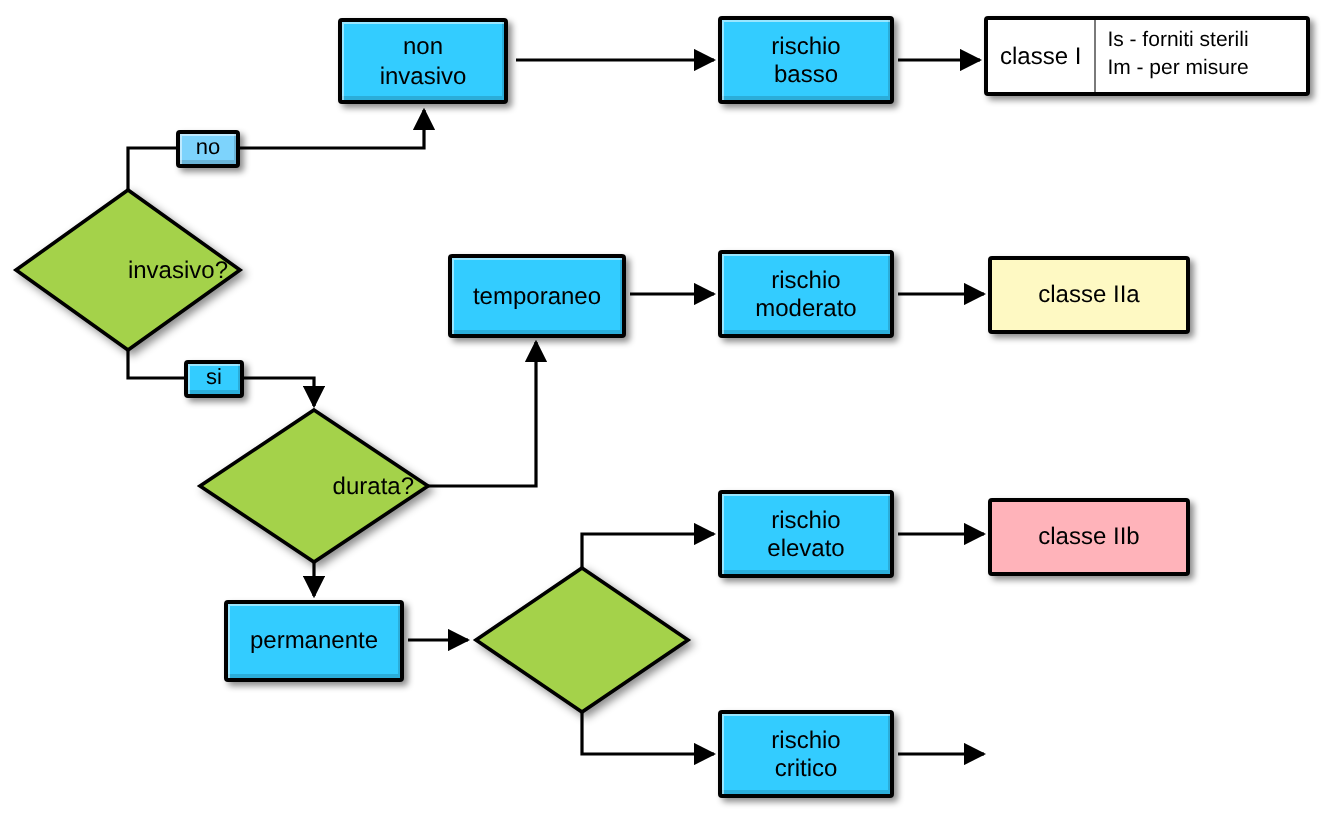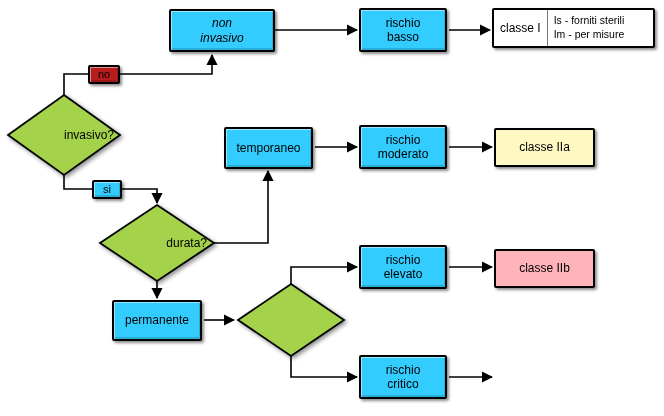--- a/index.html
+++ b/index.html
@@ -57,24 +57,24 @@
     <polyline points="449,377 492,377" marker-end="url(#arrowhead)"></polyline>
 
     <polygon class="diamond" points="64,95 120,135 64,175 8,135" fill="#A4D24A"></polygon>
     <polygon class="diamond" points="157,205 214,243 157,281 100,243" fill="#A4D24A"></polygon>
     <polygon class="diamond" points="291,284 344,320 291,356 238,320" fill="#A4D24A"></polygon>
   </svg>
 
   <div class="decision-label" style="left:14px; top:128px;">invasivo?</div>
   <div class="decision-label" style="left:107px; top:236px;">durata?</div>
 
-  <div class="node process tag" style="left: 88px; top: 65px; width: 32px; height: 19px; background-color: #b91c1c;">no</div>
+  <div class="node process tag" style="left: 88px; top: 65px; width: 32px; height: 19px; background-color: #7dd3fc;">no</div>
   <div class="node process tag" style="left: 92px; top: 180px; width: 30px; height: 19px; background-color: rgb(51, 204, 255);">si</div>
 
-  <div class="node process" style="left: 169px; top: 9px; width: 106px; height: 43px; background-color: rgb(51, 204, 255); font-style: italic;">non
+  <div class="node process" style="left: 169px; top: 9px; width: 85px; height: 43px; background-color: rgb(51, 204, 255);">non
 invasivo</div>
   <div class="node process" style="left: 359px; top: 8px; width: 88px; height: 44px; background-color: rgb(51, 204, 255);">rischio
 basso</div>
   <div class="node process" style="left: 224px; top: 127px; width: 89px; height: 42px; background-color: rgb(51, 204, 255);">temporaneo</div>
   <div class="node process" style="left: 359px; top: 125px; width: 88px; height: 44px; background-color: rgb(51, 204, 255);">rischio
 moderato</div>
   <div class="node process" style="left: 112px; top: 300px; width: 90px; height: 41px; background-color: rgb(51, 204, 255);">permanente</div>
   <div class="node process" style="left: 359px; top: 245px; width: 88px; height: 44px; background-color: rgb(51, 204, 255);">rischio
 elevato</div>
   <div class="node process" style="left: 359px; top: 355px; width: 88px; height: 44px; background-color: rgb(51, 204, 255);">rischio

